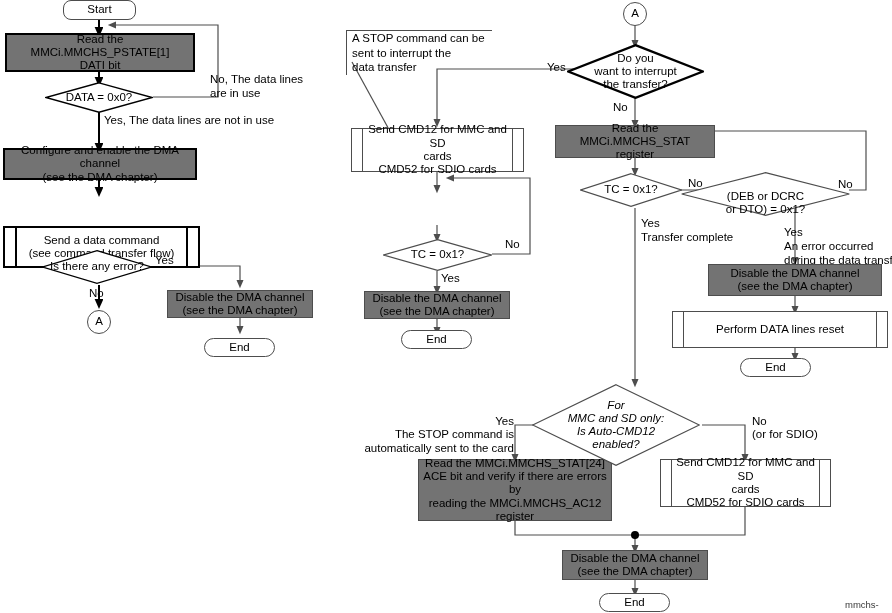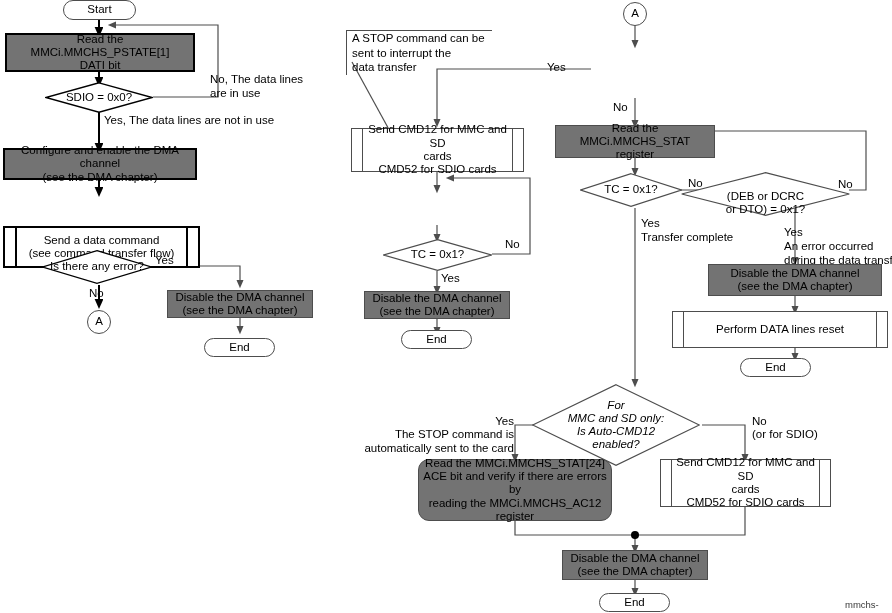--- a/index.html
+++ b/index.html
@@ -194,34 +194,34 @@
       <path d="M745,507 L745,535 L635,535"></path>
 
       <path d="M635,535 L635,549" marker-end="url(#ah)"></path>
 
       <path d="M635,580 L635,592" marker-end="url(#ah)"></path>
     </g>
 
     <circle cx="635" cy="535" r="4" fill="#000"></circle>
   </svg>
 
-  <div class="node term" style="left:63px;top:0px;width:73px;height:20px;">
+  <div class="node term" style="left:63px;top:0px;width:73px;height:20px;border-radius:8px;">
     <span>Start</span>
   </div>
 
   <div class="node proc bold" style="left:5px;top:33px;width:190px;height:39px;">
     <span>Read the MMCi.MMCHS_PSTATE[1]
 DATI bit</span>
   </div>
 
   <div class="node dec" style="left:45px;top:82px;width:108px;height:31px;">
     <svg viewBox="0 0 108 31" preserveAspectRatio="none">
       <polygon points="54,0.8 107.2,15.5 54,30.2 0.8,15.5" fill="#fff" stroke="#000" stroke-width="1.4"></polygon>
     </svg>
-    <span class="dtext">SDIO = 0x0?</span>
+    <span class="dtext">DATA = 0x0?</span>
   </div>
 
   <div class="lbl" style="left:210px;top:72px;width:120px;">No, The data lines
 are in use</div>
 
   <div class="lbl" style="left:104px;top:113px;width:230px;">Yes, The data lines are not in use</div>
 
   <div class="node proc bold" style="left:3px;top:148px;width:194px;height:32px;">
     <span>Configure and enable the DMA channel
 (see the DMA chapter)</span>
@@ -286,20 +286,28 @@
   </div>
 
   <div class="node term" style="left:401px;top:330px;width:71px;height:19px;">
     <span>End</span>
   </div>
 
   <div class="node conn" style="left:623px;top:2px;width:24px;height:24px;">
     <span>A</span>
   </div>
 
+  <div class="node dec" style="left:567px;top:44px;width:137px;height:55px;">
+    <svg viewBox="0 0 137 55" preserveAspectRatio="none">
+      <polygon points="68.5,1.2 135.8,27.5 68.5,53.8 1.2,27.5" fill="#fff" stroke="#000" stroke-width="2.4"></polygon>
+    </svg>
+    <span class="dtext">Do you
+want to interrupt
+the transfer?</span>
+  </div>
 
   <div class="lbl" style="left:547px;top:60px;">Yes</div>
   <div class="lbl" style="left:613px;top:100px;">No</div>
 
   <div class="node proc" style="left:555px;top:125px;width:160px;height:33px;">
     <span>Read the MMCi.MMCHS_STAT
 register</span>
   </div>
 
   <div class="node dec" style="left:580px;top:173px;width:102px;height:34px;">
@@ -353,21 +361,21 @@
 enabled?</span>
   </div>
 
   <div class="lbl right" style="left:420px;top:414px;width:94px;">Yes</div>
   <div class="lbl right" style="left:338px;top:427px;width:176px;">The STOP command is
 automatically sent to the card</div>
 
   <div class="lbl" style="left:752px;top:414px;">No</div>
   <div class="lbl" style="left:752px;top:427px;width:110px;">(or for SDIO)</div>
 
-  <div class="node proc" style="left:418px;top:459px;width:194px;height:62px;border-radius:11px;">
+  <div class="node proc" style="left:418px;top:459px;width:194px;height:62px;">
     <span>Read the MMCi.MMCHS_STAT[24]
 ACE bit and verify if there are errors by
 reading the MMCi.MMCHS_AC12
 register</span>
   </div>
 
   <div class="node predef" style="left:660px;top:459px;width:171px;height:48px;position:absolute;">
     <span class="bar-l"></span>
     <span class="bar-r"></span>
     <span>Send CMD12 for MMC and SD

